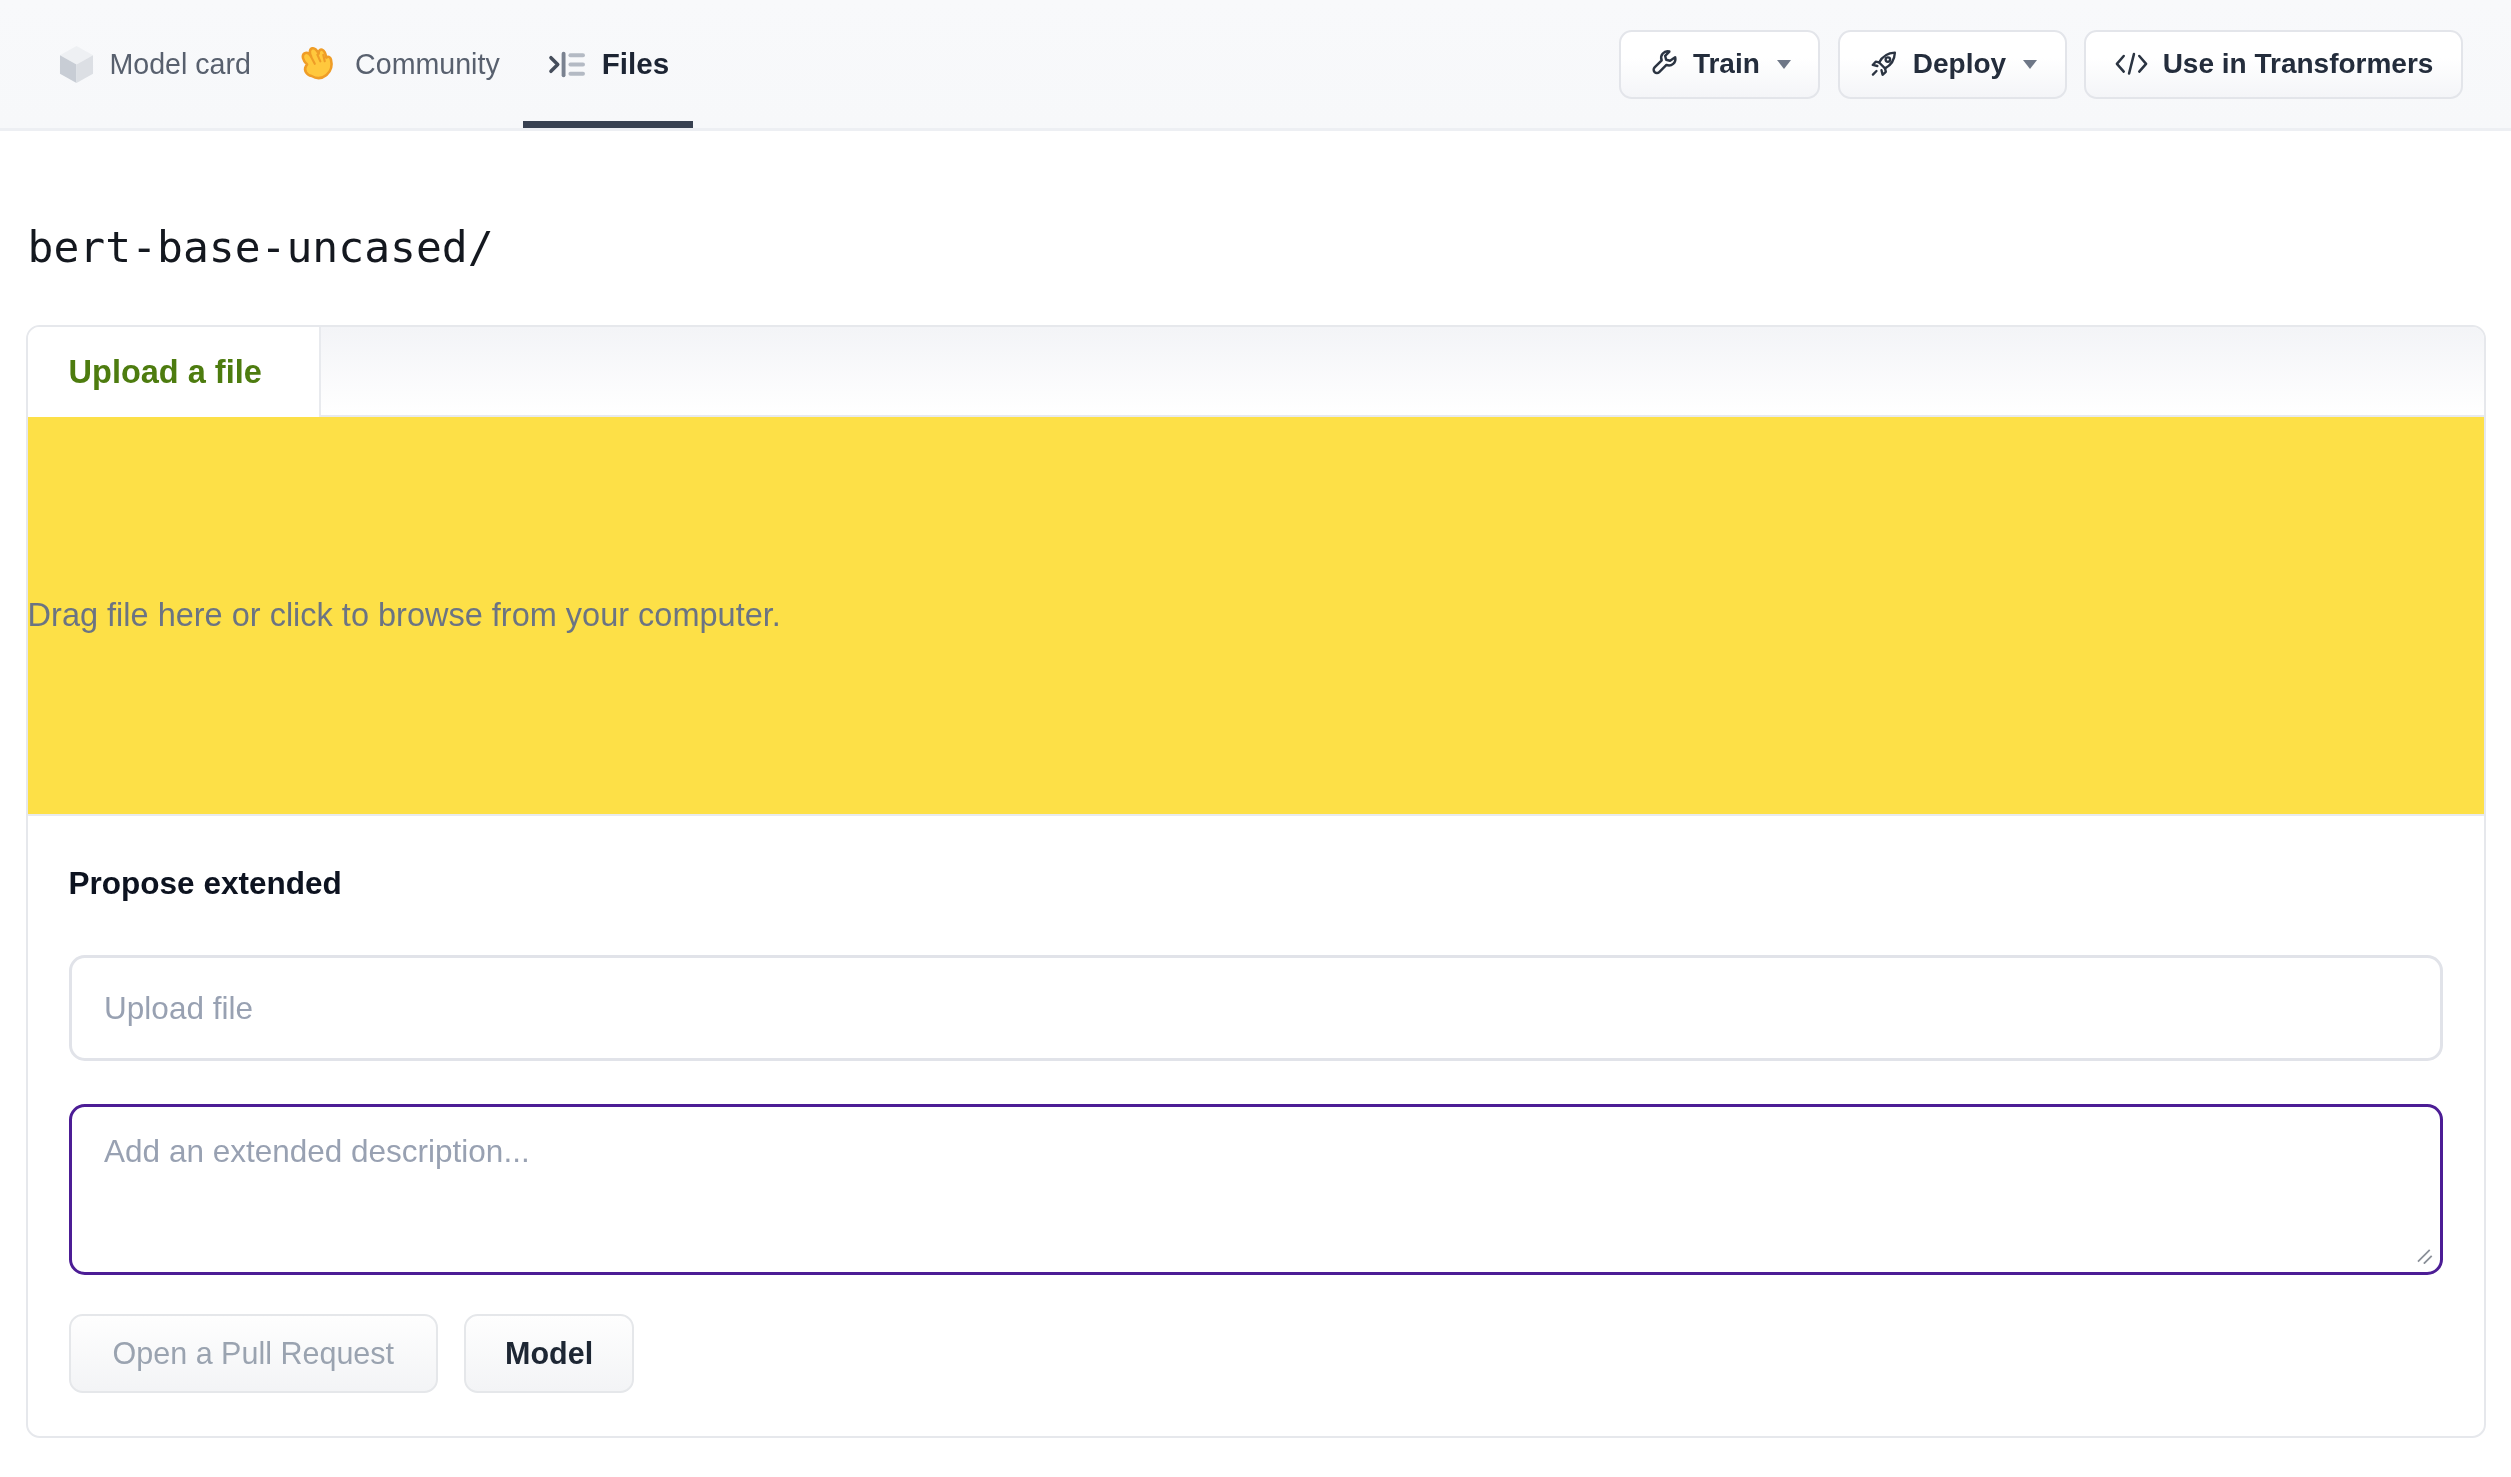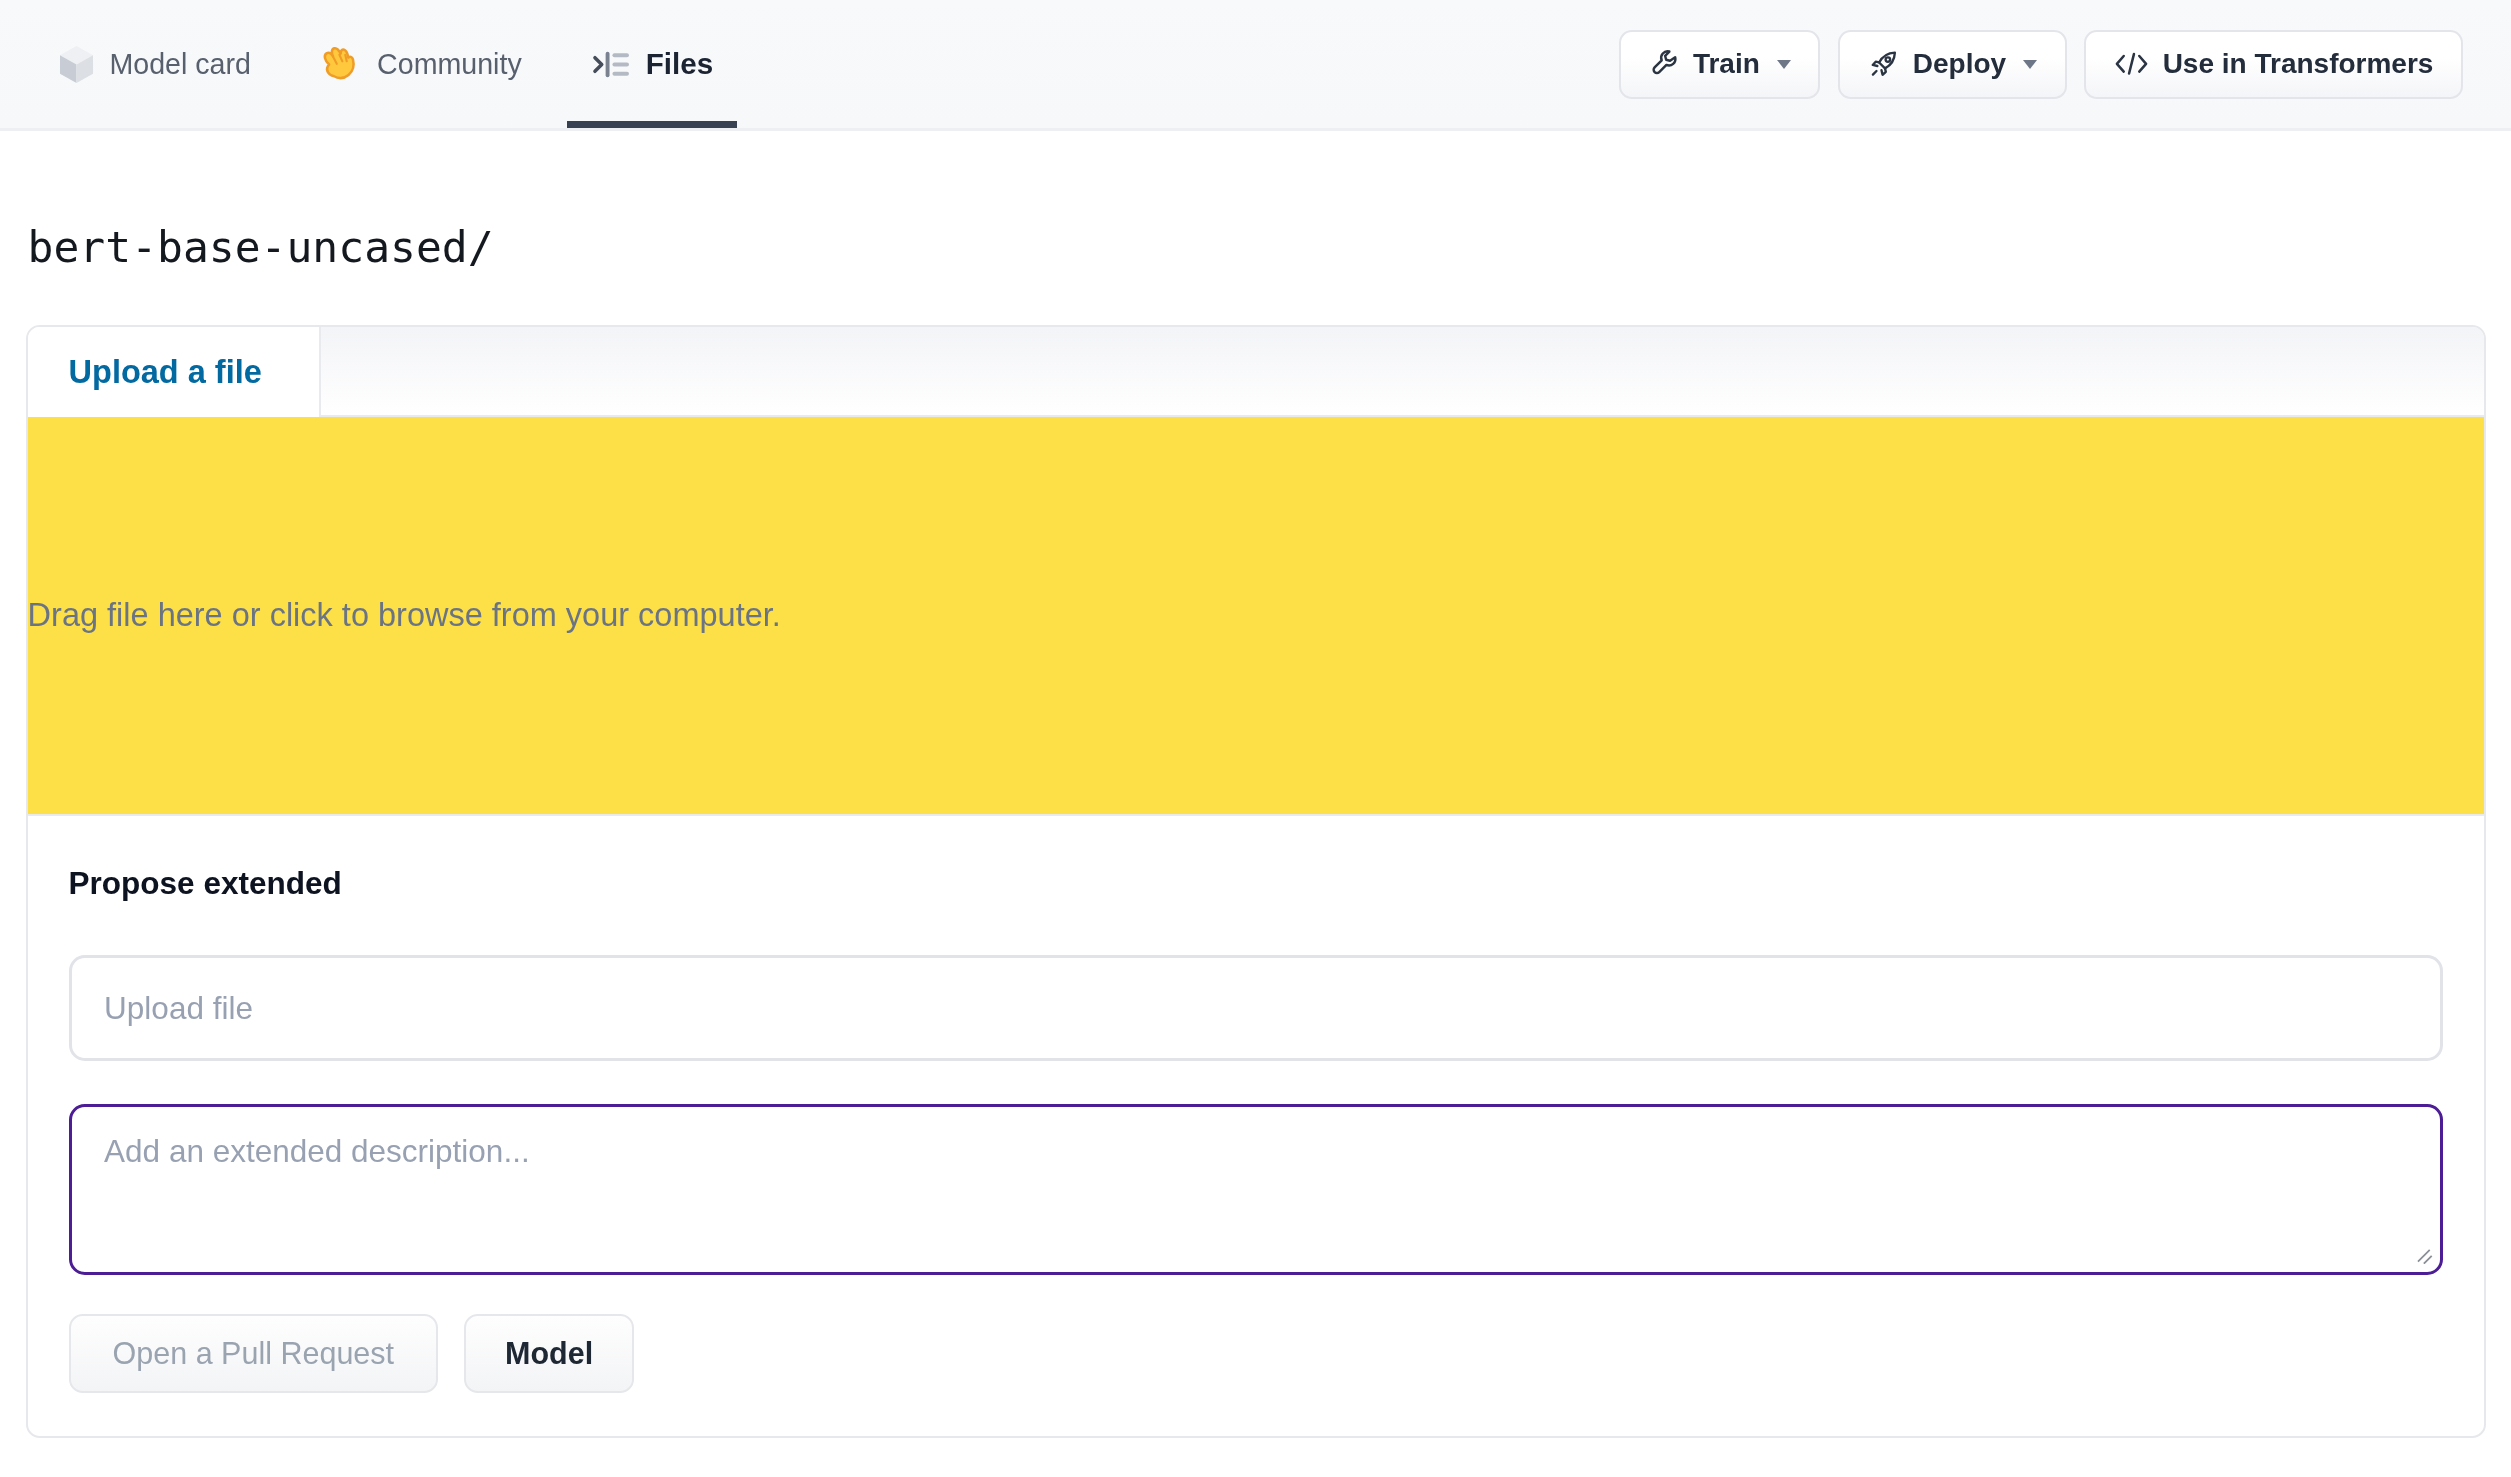--- a/index.html
+++ b/index.html
@@ -10,21 +10,21 @@
     -webkit-font-smoothing:antialiased;
   }
   
   .topbar{
     height:131px;box-sizing:border-box;
     display:flex;justify-content:space-between;align-items:stretch;
     background:linear-gradient(180deg,#f8f9fb,#f7f8fa);
     border-bottom:3px solid #edeff3;
     padding:0 49px 0 39px;
   }
-  .nav{display:flex;align-items:stretch;gap:26px;}
+  .nav{display:flex;align-items:stretch;gap:4px;}
   .nav-tab{
     display:flex;align-items:center;gap:15.8px;
     padding:0 19.7px;position:relative;cursor:pointer;
     font-size:28.6px;color:#58606e;text-decoration:none;white-space:nowrap;
   }
   .nav-tab.active{color:#1c2433;font-weight:700;font-size:29.6px;padding:0 23.6px;}
   .nav-tab.active::after{
     content:"";position:absolute;left:0;right:0;bottom:0;height:6.9px;background:#384151;
   }
   .nav-tab .icon{display:flex;align-items:center;}
@@ -50,21 +50,21 @@
   
   .card{
     margin:53px 25.6px 0;
     border:2px solid #e6e8ec;border-radius:13.8px;
     background:#fff;overflow:hidden;
   }
   .card-tabs{display:flex;height:90px;}
   .card-tab{
     width:293px;box-sizing:border-box;flex:none;
     display:flex;align-items:center;padding-left:41px;
-    font-size:32.5px;font-weight:700;color:#0369a1;
+    font-size:32.5px;font-weight:700;color:#4d7c0f;
     background:#ffffff;border-right:2px solid #e8eaee;cursor:pointer;
   }
   .card-tabs-fill{
     flex:1;background:linear-gradient(180deg,#f3f4f7,#ffffff);
     border-bottom:2px solid #e8eaee;
   }
   .dropzone{
     height:397px;display:flex;align-items:center;justify-content:flex-start;
     border-bottom:2px solid #e8eaee;cursor:pointer;background:#fde047;
   }

